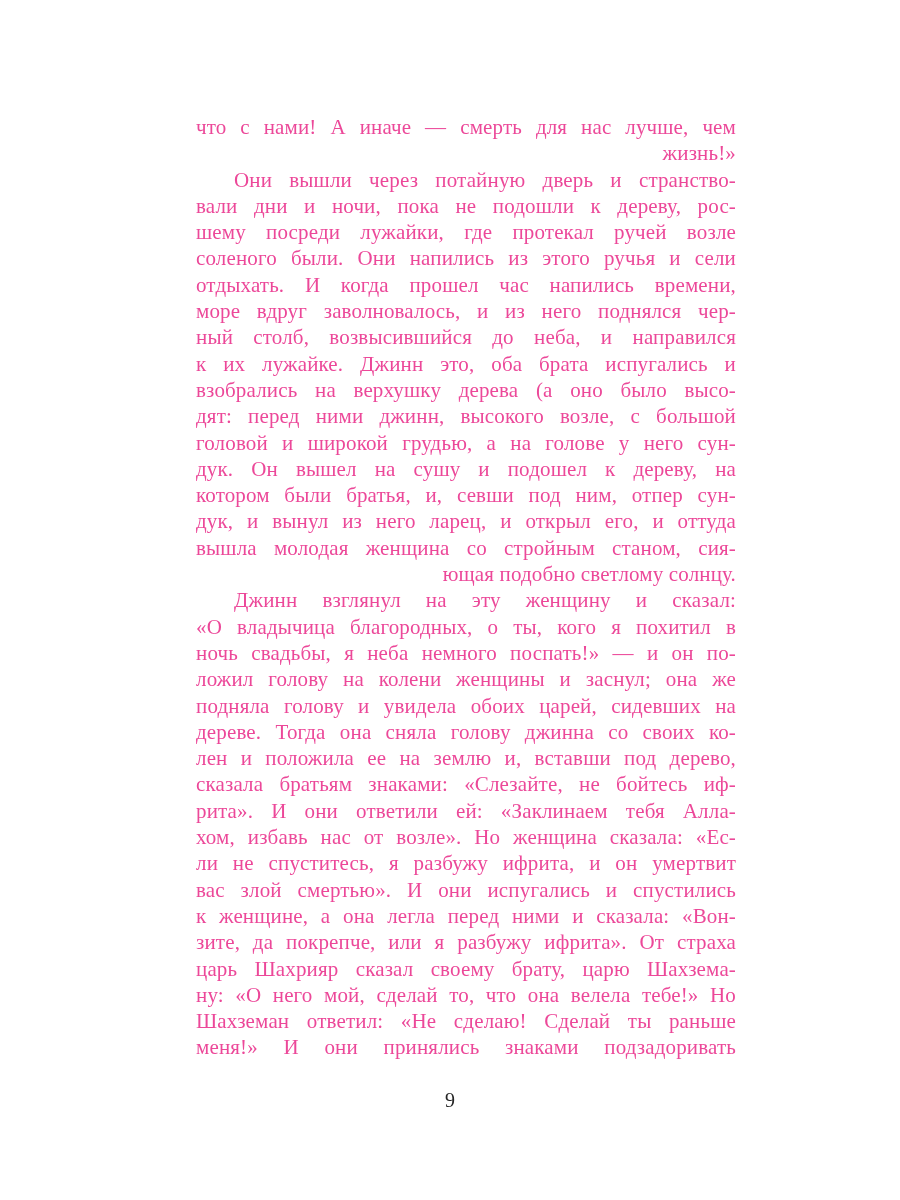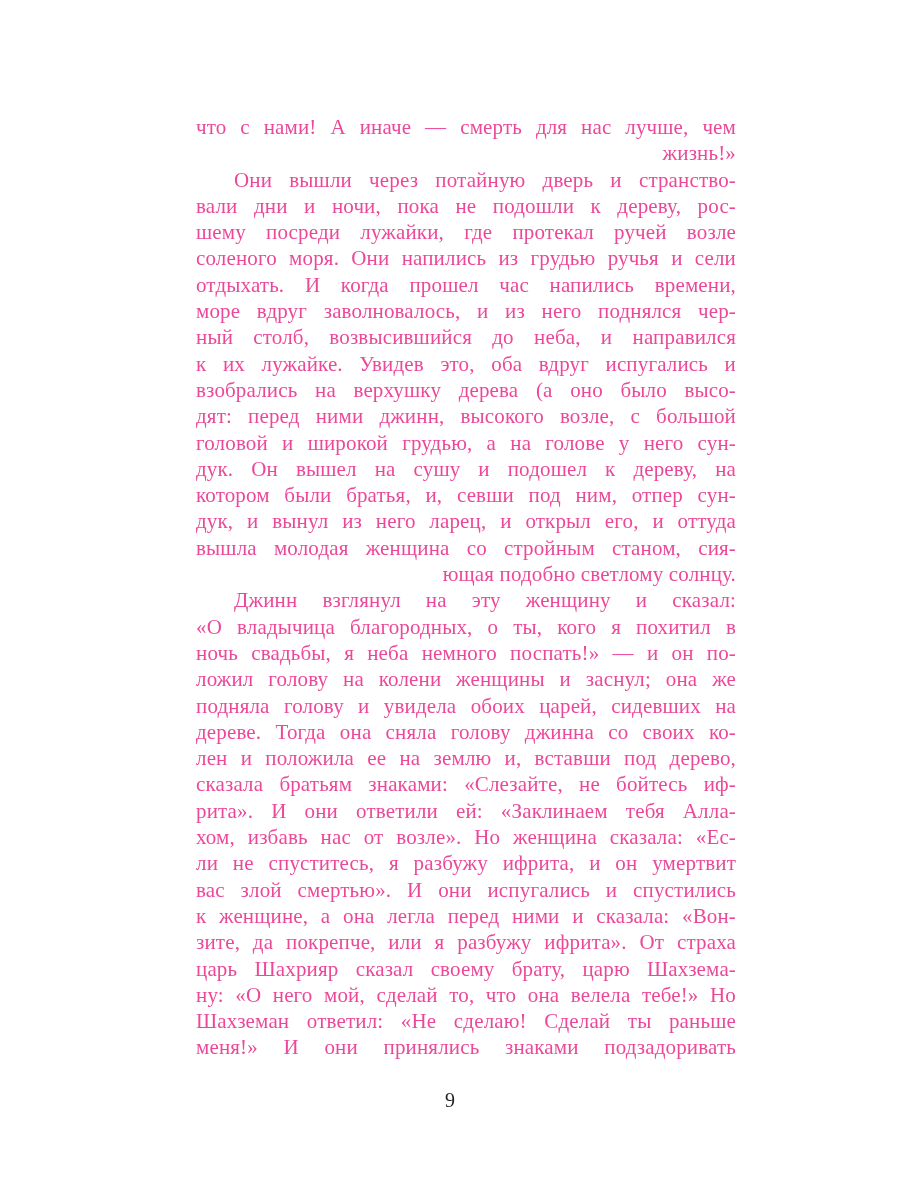--- a/index.html
+++ b/index.html
@@ -52,25 +52,25 @@
 </head>
 <body>
 
 <div class="book-page">
   <div class="text-block">
       <div class="line justified">что с нами! А иначе — смерть для нас лучше, чем</div>
       <div class="line">жизнь!»</div>
       <div class="line indent justified">Они вышли через потайную дверь и странство-</div>
       <div class="line justified">вали дни и ночи, пока не подошли к дереву, рос-</div>
       <div class="line justified">шему посреди лужайки, где протекал ручей возле</div>
-      <div class="line justified">соленого моря. Они напились из грудью ручья и сели</div>
+      <div class="line justified">соленого были. Они напились из этого ручья и сели</div>
       <div class="line justified">отдыхать. И когда прошел час напились времени,</div>
       <div class="line justified">море вдруг заволновалось, и из него поднялся чер-</div>
       <div class="line justified">ный столб, возвысившийся до неба, и направился</div>
-      <div class="line justified">к их лужайке. Увидев это, оба вдруг испугались и</div>
+      <div class="line justified">к их лужайке. Джинн это, оба брата испугались и</div>
       <div class="line justified">взобрались на верхушку дерева (а оно было высо-</div>
       <div class="line justified">дят: перед ними джинн, высокого возле, с большой</div>
       <div class="line justified">головой и широкой грудью, а на голове у него сун-</div>
       <div class="line justified">дук. Он вышел на сушу и подошел к дереву, на</div>
       <div class="line justified">котором были братья, и, севши под ним, отпер сун-</div>
       <div class="line justified">дук, и вынул из него ларец, и открыл его, и оттуда</div>
       <div class="line justified">вышла молодая женщина со стройным станом, сия-</div>
       <div class="line">ющая подобно светлому солнцу.</div>
       <div class="line indent justified">Джинн взглянул на эту женщину и сказал:</div>
       <div class="line justified">«О владычица благородных, о ты, кого я похитил в</div>

